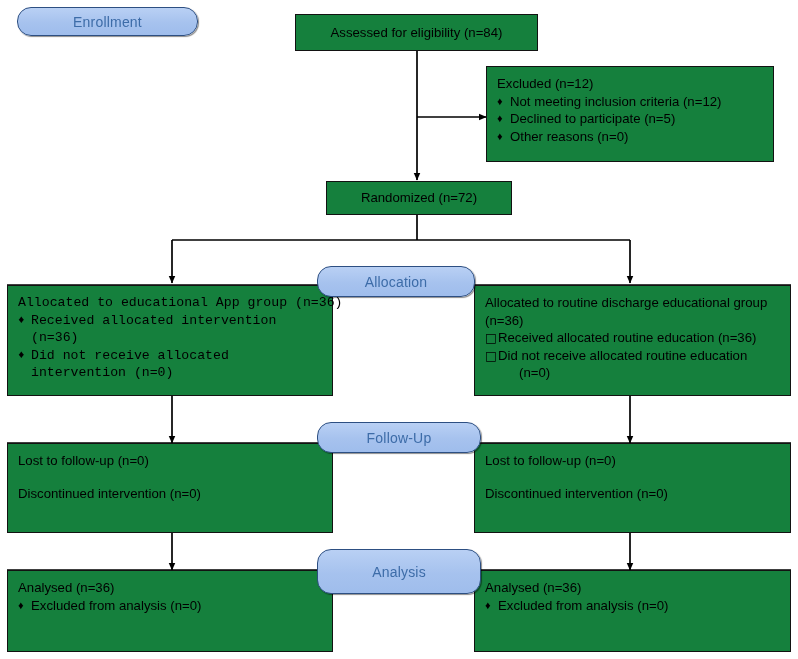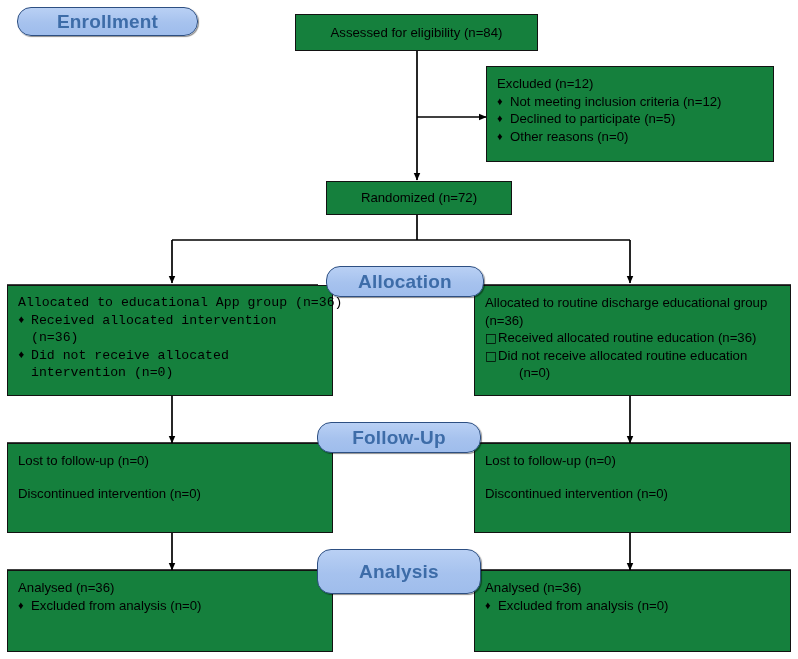--- a/index.html
+++ b/index.html
@@ -81,22 +81,22 @@
   .pill {
     position: absolute;
     box-sizing: border-box;
     display: flex;
     align-items: center;
     justify-content: center;
     border: 1.6px solid #2d4f82;
     border-radius: 14px;
     background: linear-gradient(180deg, #b9d0f4 0%, #a6c2ee 55%, #9fbdec 100%);
     color: #3d6ca8;
-    font-weight: bold;
-    font-size: 19px;
+    font-weight: normal;
+    font-size: 14px;
     letter-spacing: 0.2px;
     z-index: 4;
     box-shadow: 1px 1px 1px rgba(0,0,0,0.45);
   }
 </style>
 </head>
 <body>
 
 <div id="canvas">
 
@@ -160,21 +160,21 @@
         <span class="bullet-glyph">♦</span>
         <span class="bullet-text">Other reasons (n=0)</span>
       </div>
     </div>
   </div>
 
   <div class="box centered" style="left:326px; top:181px; width:186px; height:34px;">
     <span>Randomized (n=72)</span>
   </div>
 
-  <div class="pill" style="left:326px; top:266px; width:158px; height:31px;">
+  <div class="pill" style="left:317px; top:266px; width:158px; height:31px;">
     <span>Allocation</span>
   </div>
 
   <div class="box" style="left:7px; top:285px; width:326px; height:111px;font-family:Liberation Mono, monospace;">
     <div class="box-inner">
       <div class="line-row">Allocated to educational App group (n=36)</div>
       <div class="bullet-row">
         <span class="bullet-glyph">♦</span>
         <span class="bullet-text">Received allocated intervention (n=36)</span>
       </div>

